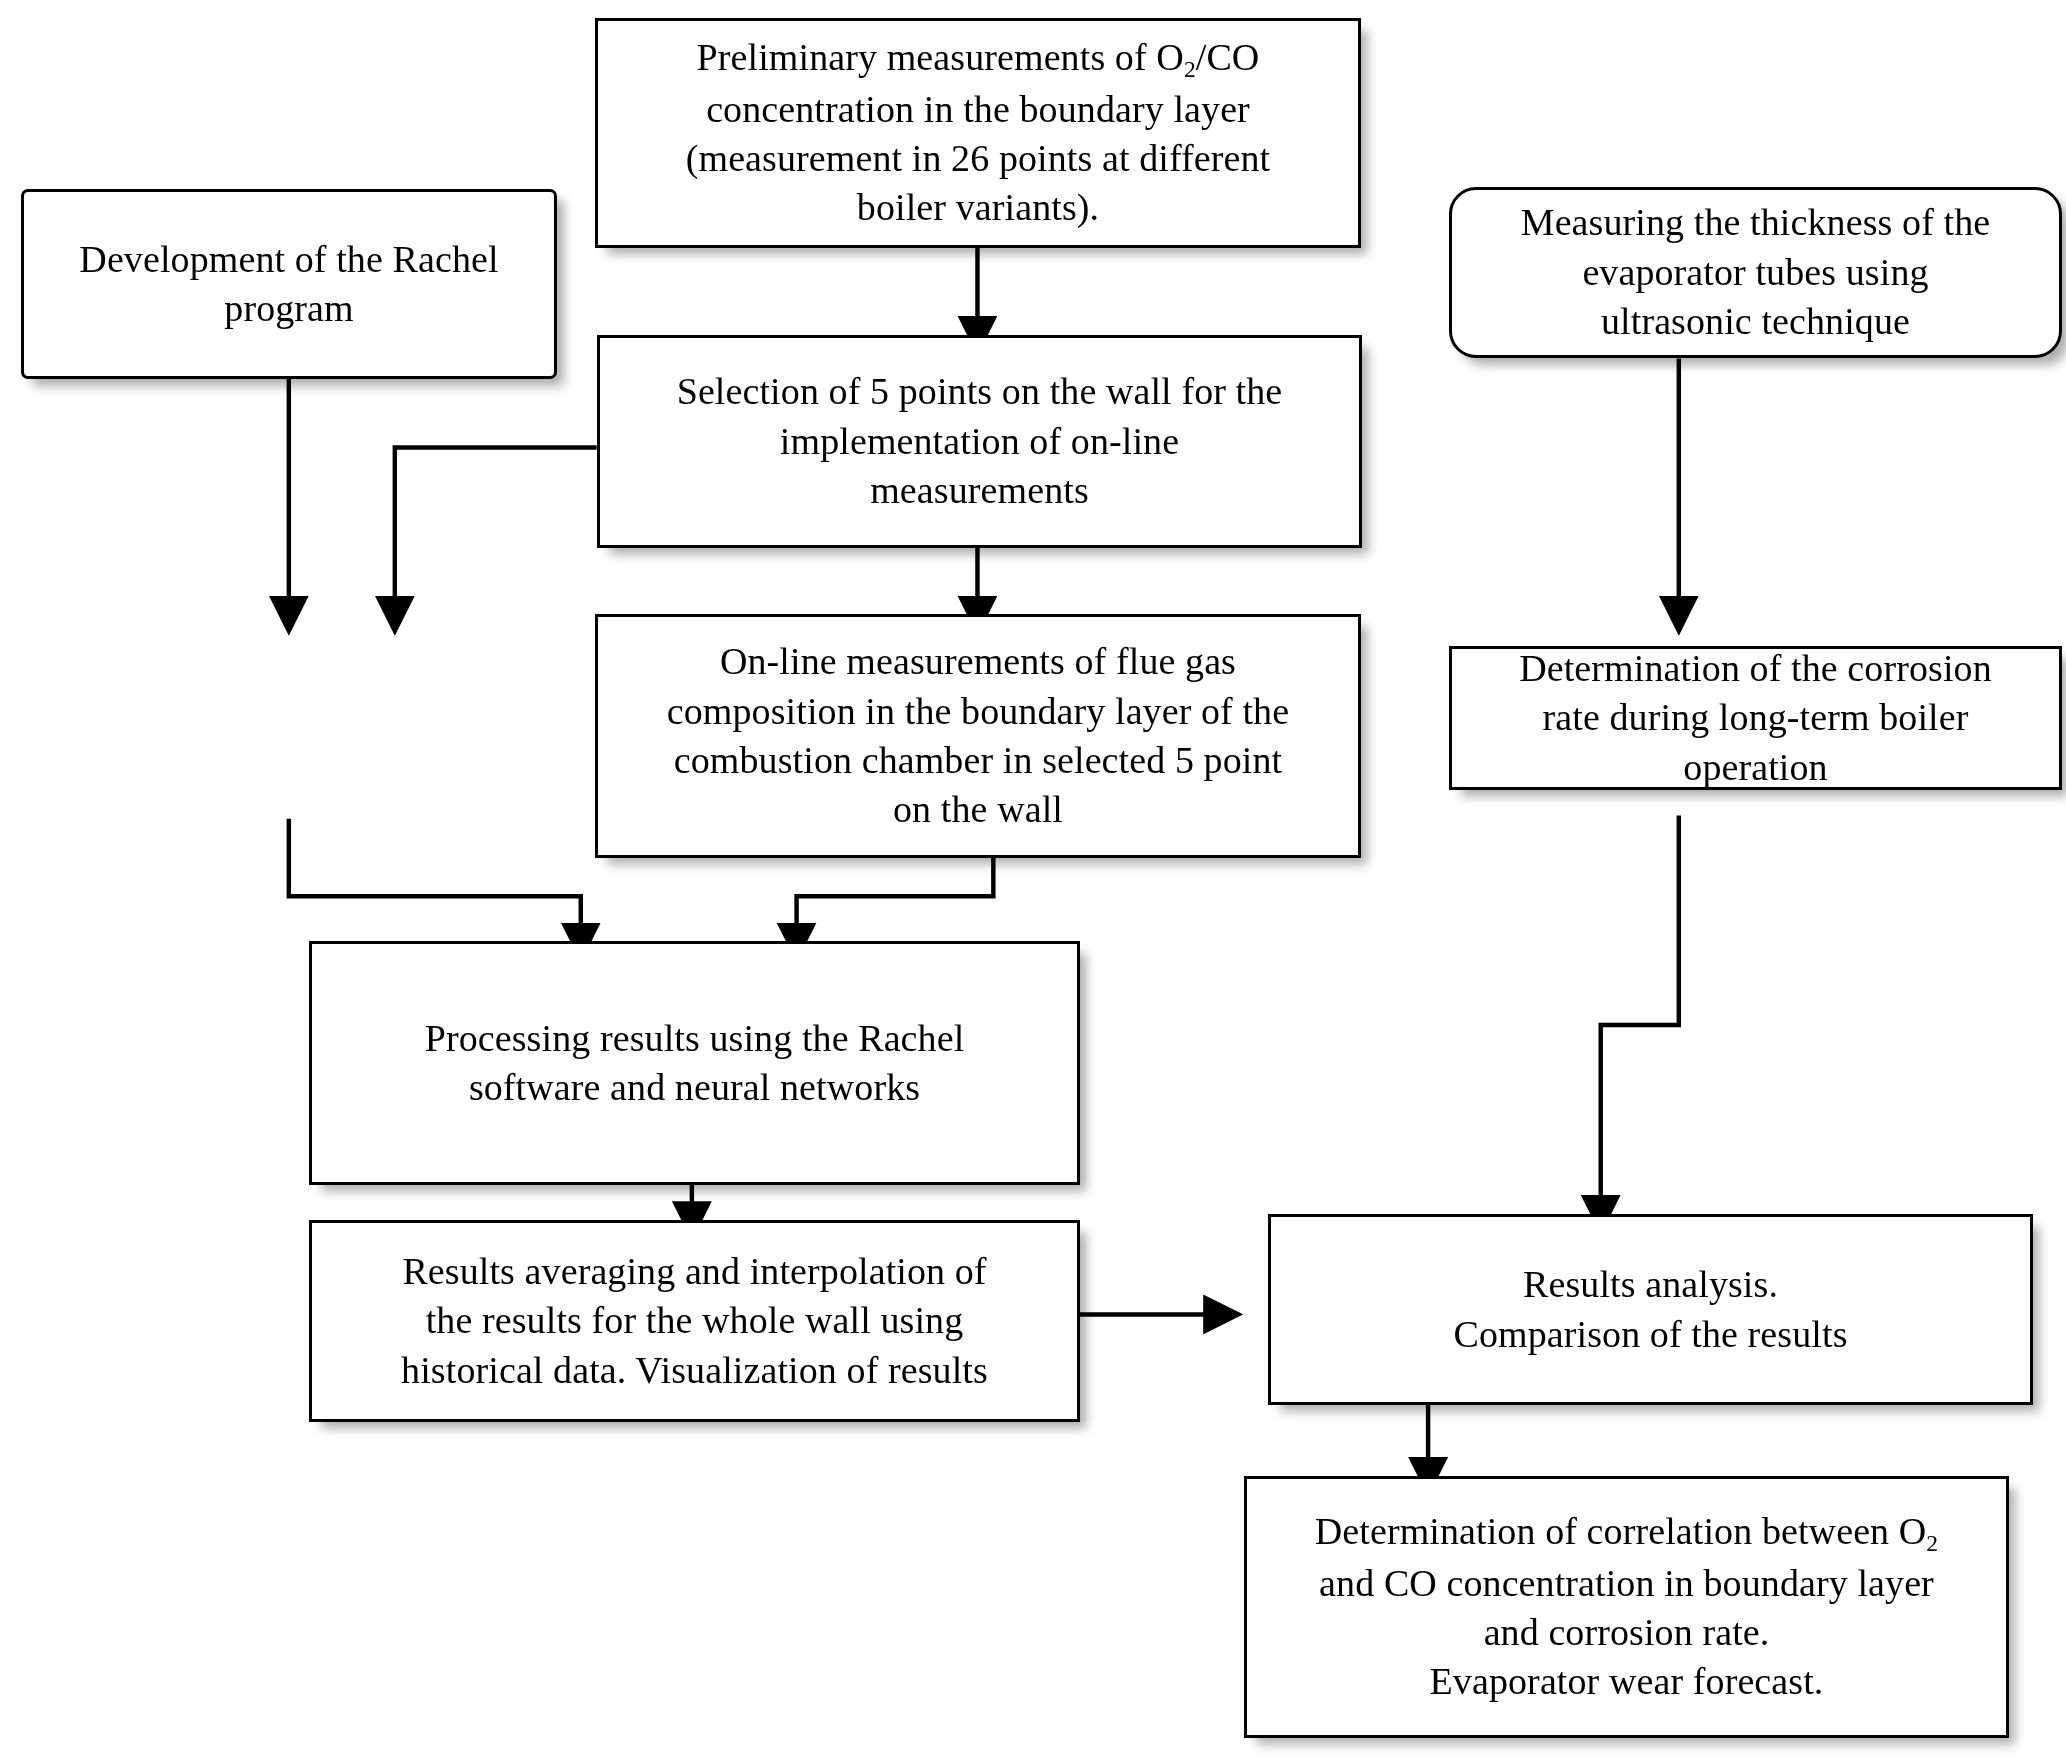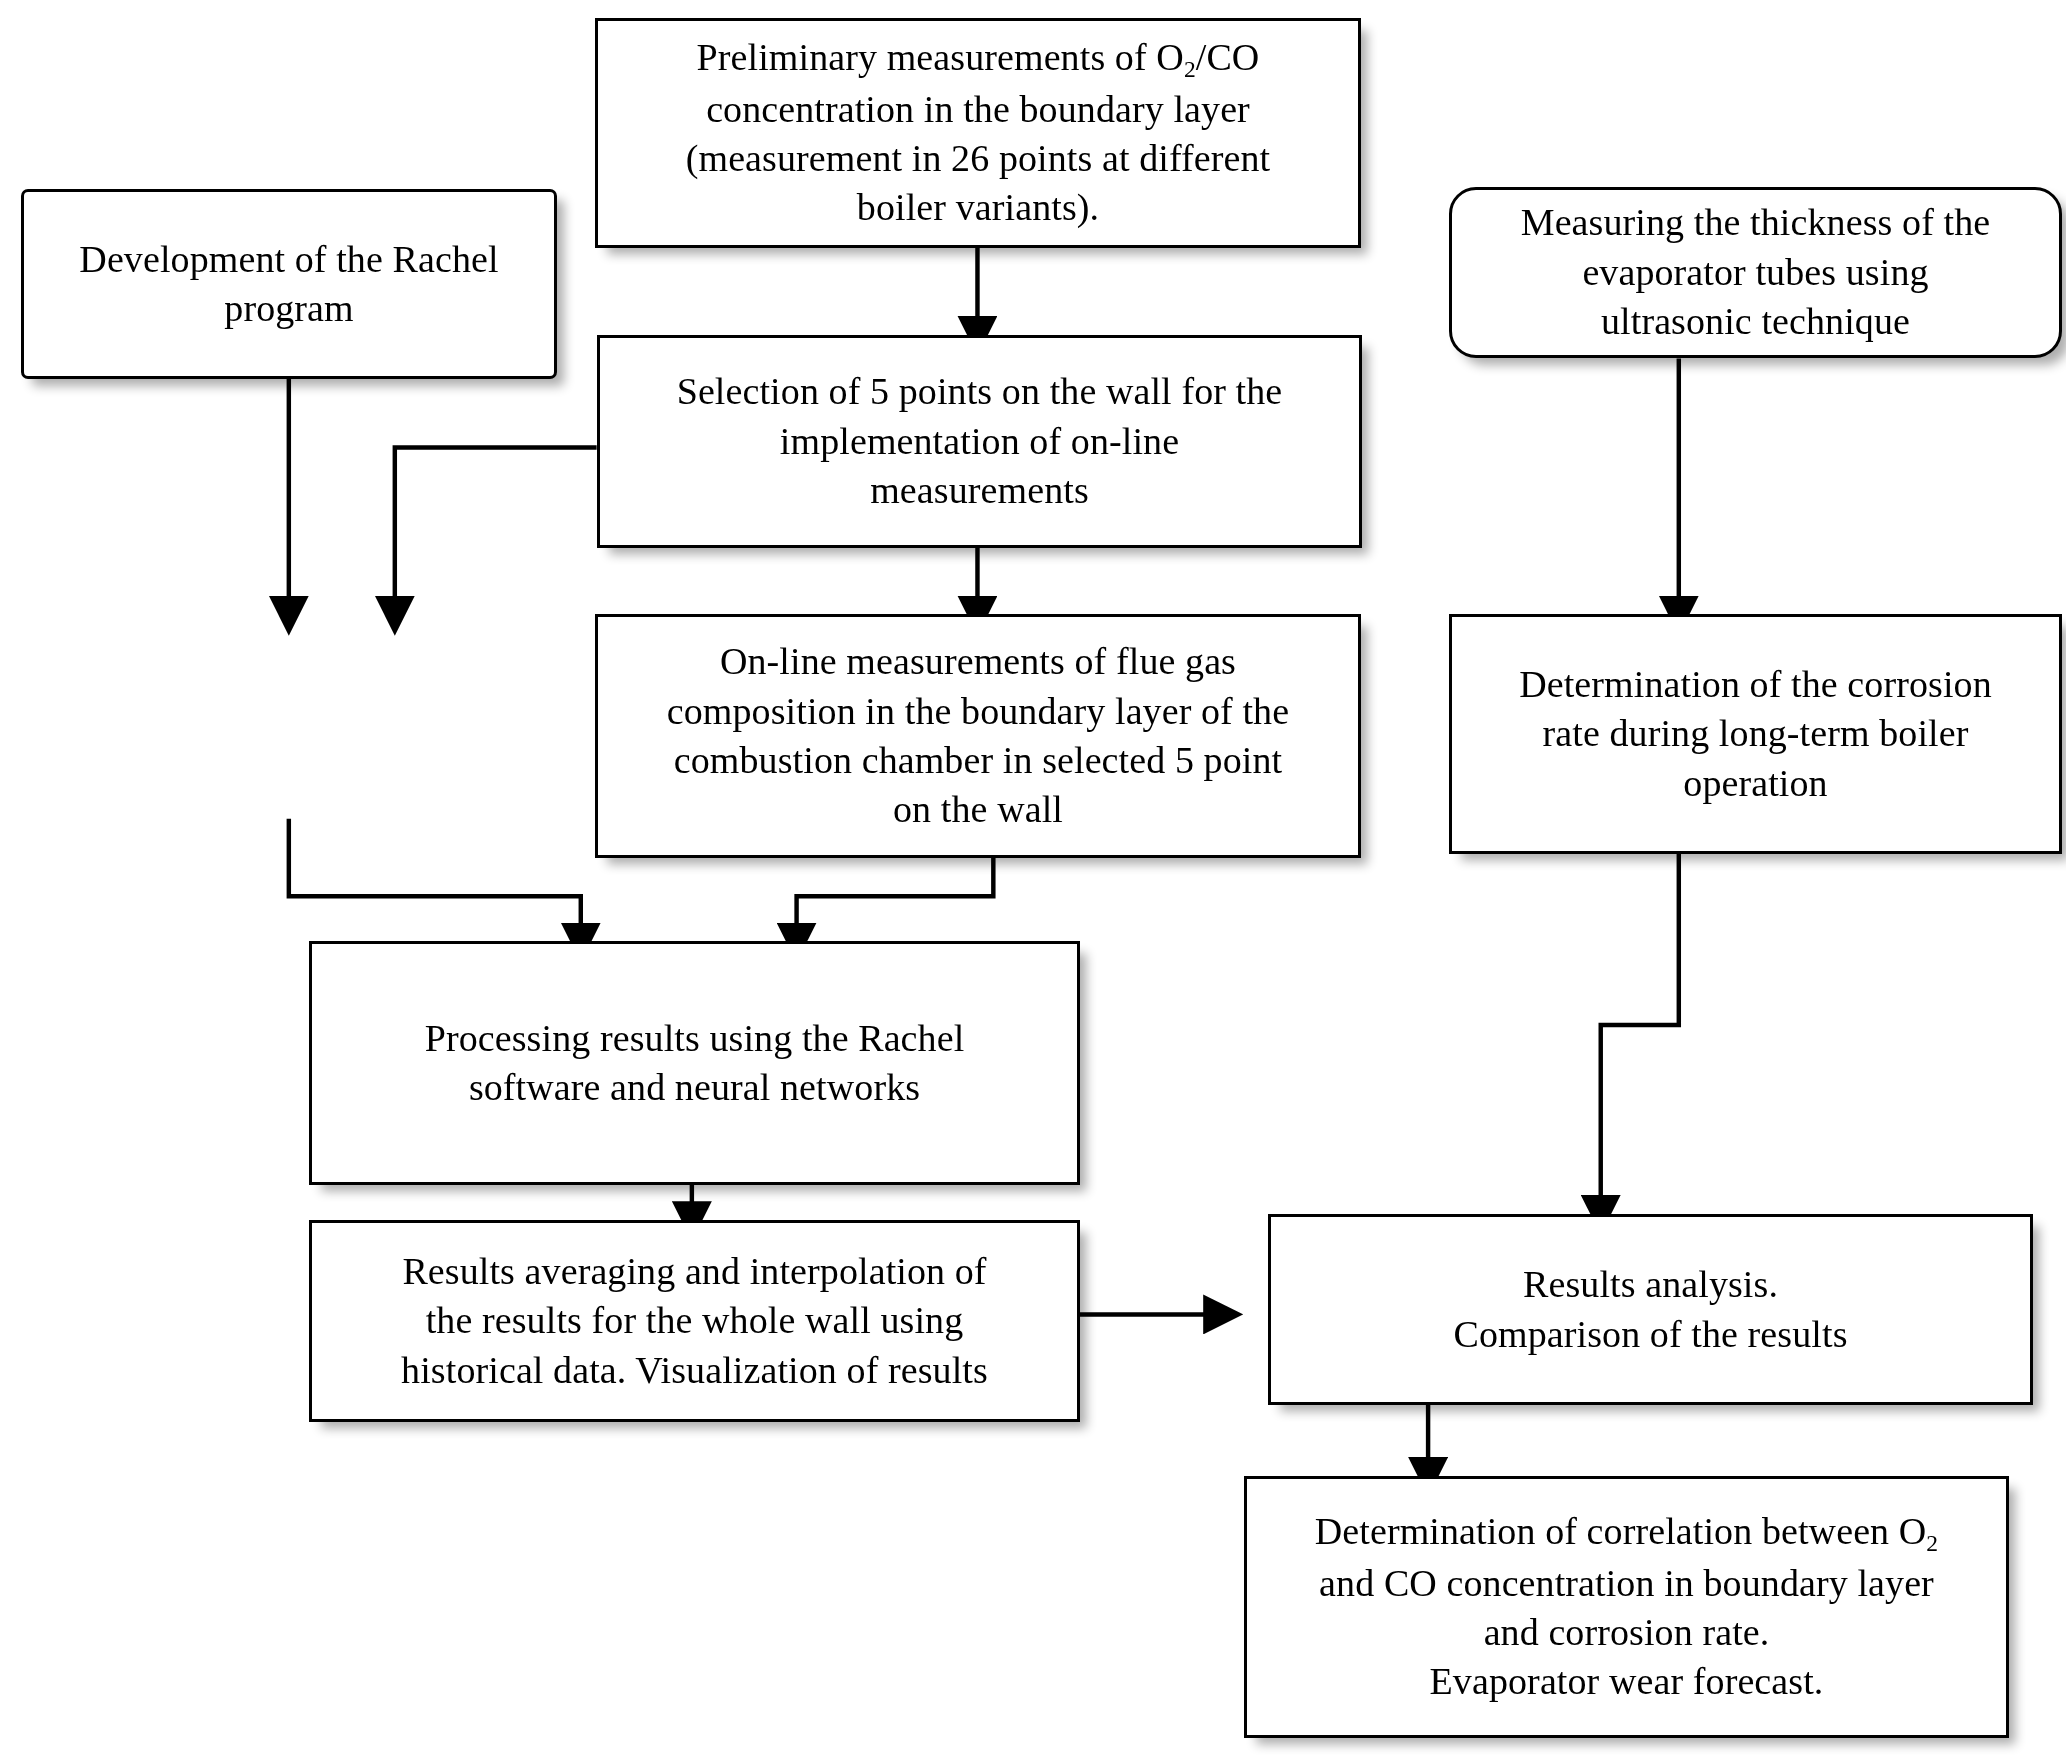--- a/index.html
+++ b/index.html
@@ -111,21 +111,21 @@
   </div>
 
 
   <div class="node" style="left:595px; top:614px; width:766px; height:244px;">
     <span class="txt">On-line measurements of flue gas
 composition in the boundary layer of the
 combustion chamber in selected 5 point
 on the wall</span>
   </div>
 
-  <div class="node" style="left:1449px; top:614px; width:613px; height:240px;">
+  <div class="node" style="left:1449px; top:646px; width:613px; height:144px;">
     <span class="txt">Determination of the corrosion
 rate during long-term boiler
 operation</span>
   </div>
 
   <div class="node" style="left:309px; top:941px; width:771px; height:244px;">
     <span class="txt">Processing results using the Rachel
 software and neural networks</span>
   </div>
 

